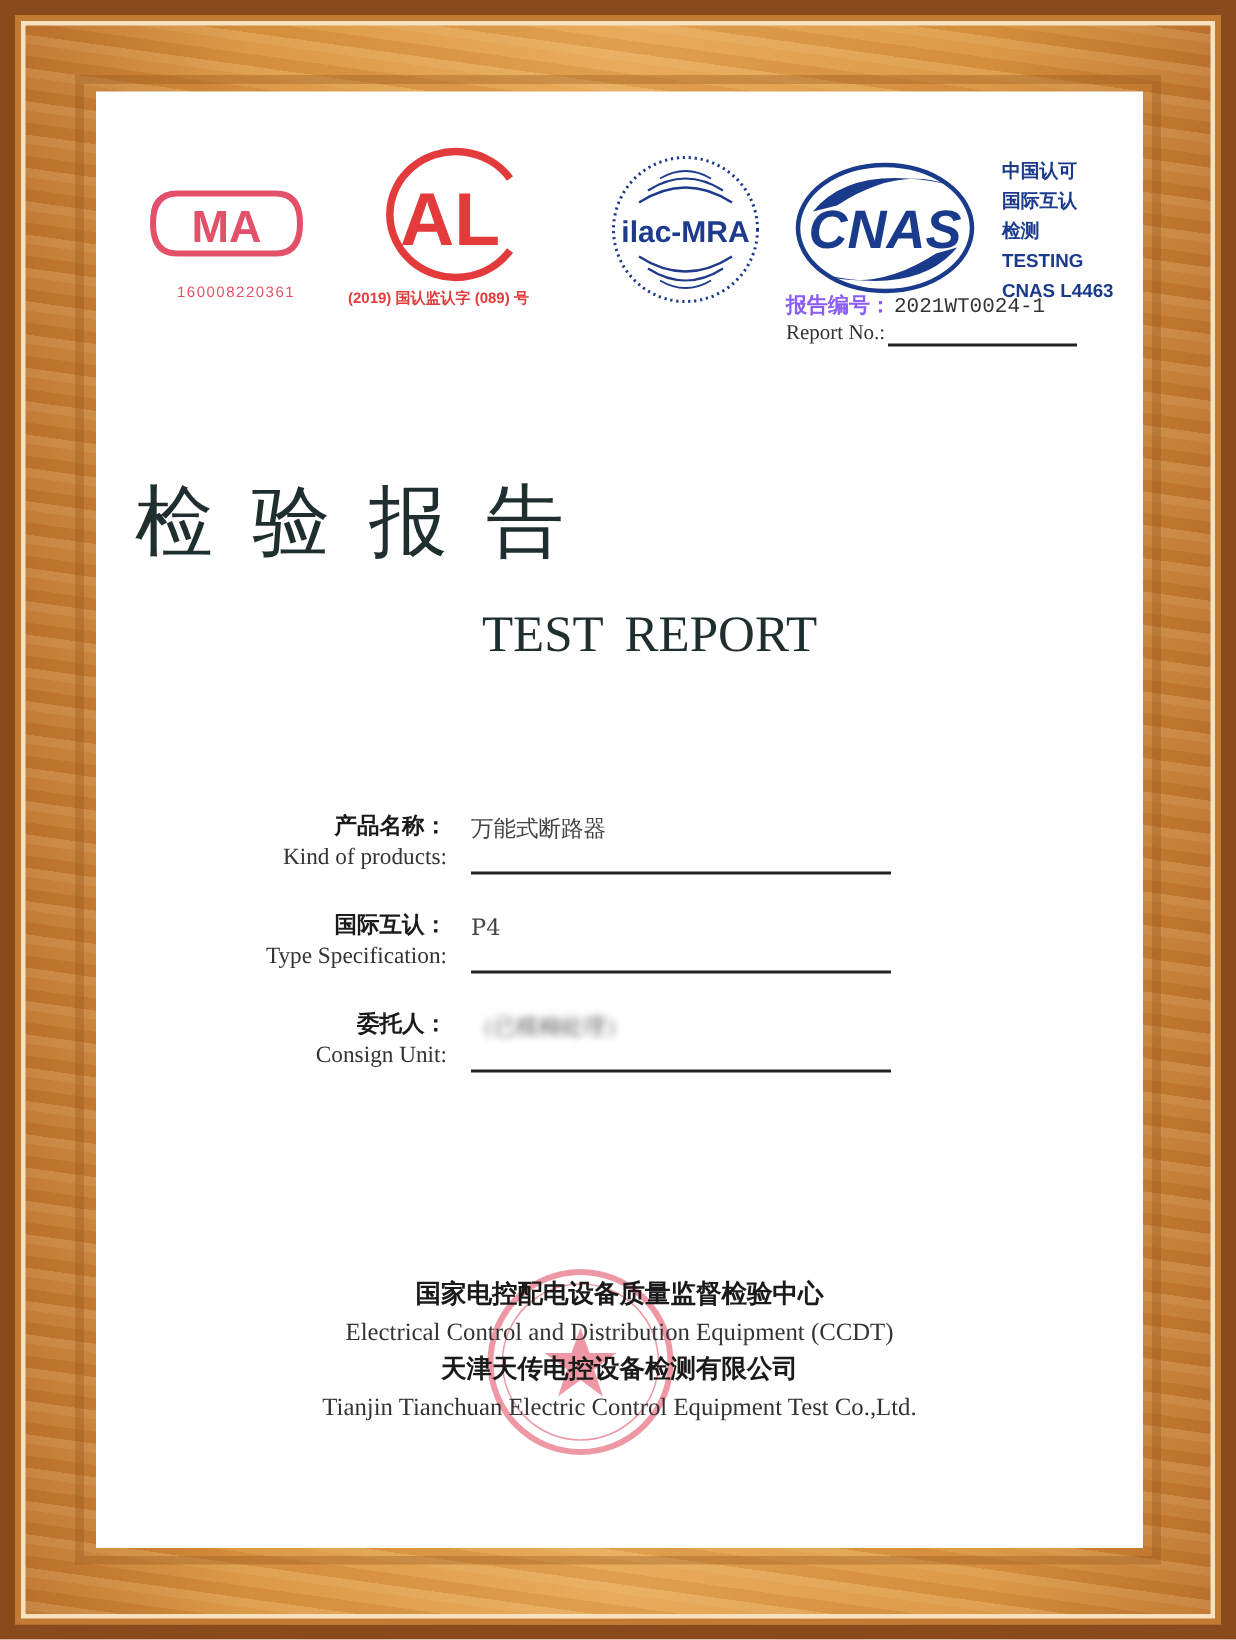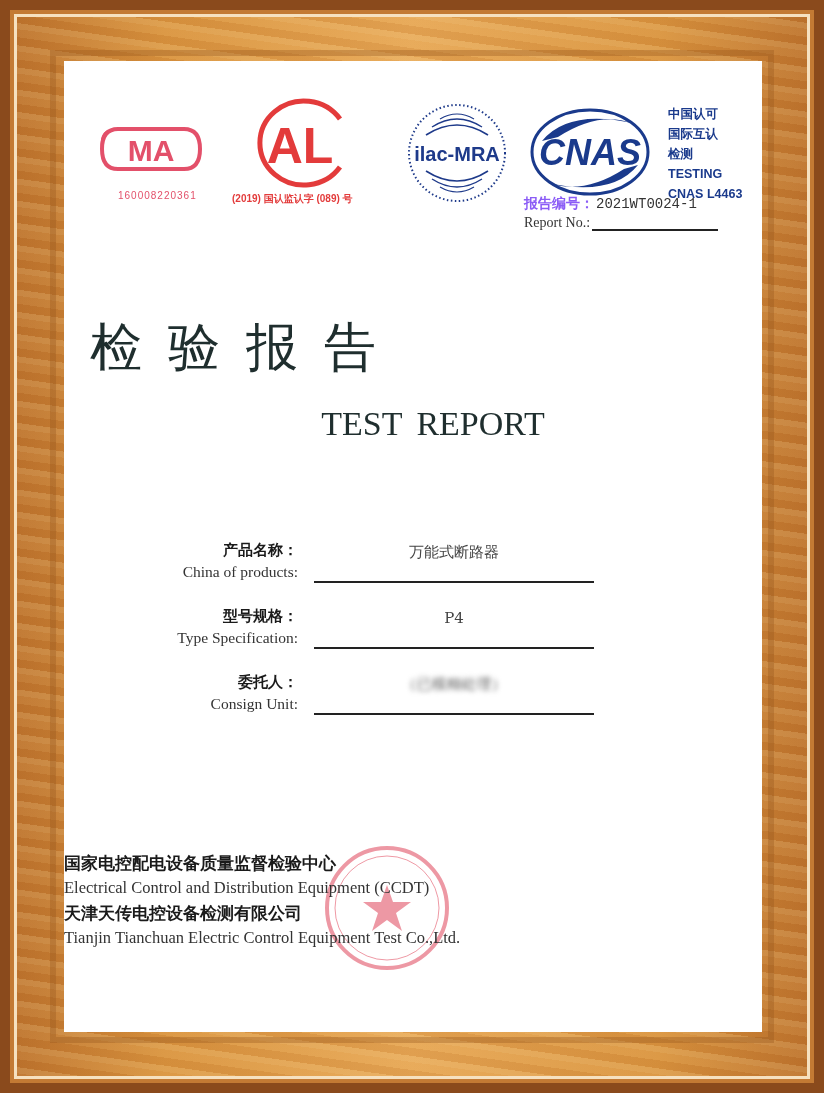--- a/index.html
+++ b/index.html
@@ -30,24 +30,24 @@
   .rn-val { font-family:"Liberation Mono", monospace; font-size:14px; color:#333; margin-left:2px;margin-top:43px; }
   .rn-en { font-family:"Liberation Serif", serif; font-size:14px; color:#333; margin-top:2px; display:flex; }
   .rn-line { display:inline-block; width:126px; border-bottom:2px solid #222; margin-left:2px; height:14px; }
   .title-cn { position:absolute; left:0; width:100%; top:252px; text-align:left; font-family:"DejaVu Sans", sans-serif; font-size:52px; color:#1f2e2e; letter-spacing:26px; padding-left:26px; box-sizing:border-box; }
   .title-en { position:absolute; left:0; width:100%; top:344px; text-align:center; font-family:"Liberation Serif", serif; font-size:34px; color:#1f2e2e; word-spacing:6px;margin-left:20px; }
   .fields { position:absolute; left:0; top:478px; width:100%; }
   .field { position:relative; height:66px; }
   .f-cn { position:absolute; right:464px; top:2px; font-family:"DejaVu Sans", sans-serif; font-weight:bold; font-size:15px; color:#1a1a1a; text-align:left; white-space:nowrap; }
   .f-en { position:absolute; right:464px; top:24px; font-family:"Liberation Serif", serif; font-size:15.5px; color:#333; white-space:nowrap; }
   .f-line { position:absolute; left:250px; top:42px; width:280px; border-bottom:2px solid #222; }
-  .f-val { position:absolute; left:250px; width:280px; top:4px; text-align:center; font-family:"DejaVu Serif", serif; font-size:15px; color:#444; }
+  .f-val { position:absolute; left:250px; width:280px; top:4px; font-family:"DejaVu Serif", serif; font-size:15px; color:#444; }
   .f-val.blur { filter:blur(2.5px); color:#666; }
   .stamp { position:absolute; left:258px; top:782px; width:130px; height:130px; opacity:0.55; }
-  .footer { position:absolute; left:0; width:100%; top:790px; color:#333; }
+  .footer { position:absolute; left:0; width:100%; top:790px; text-align:center; color:#333; }
   .ft-cn { font-family:"DejaVu Sans", sans-serif; font-weight:bold; font-size:17px; color:#1a1a1a; height:24px; line-height:24px; position:relative; }
   .ft-en { font-family:"Liberation Serif", serif; font-size:16.5px; height:26px; line-height:26px; color:#333; position:relative; }
 </style>
 </head>
 <body>
 
 <div class="frame">
   <div class="frame-outer"></div>
   <div class="frame-mid"></div>
   <div class="frame-light"></div>
@@ -105,26 +105,26 @@
       </div>
     </div>
   </div>
 
   <div class="title-cn">检验报告</div>
   <div class="title-en">TEST REPORT</div>
 
   <div class="fields">
     <div class="field">
       <div class="f-cn">产品名称：</div>
-      <div class="f-en">China of products:</div>
+      <div class="f-en">Kind of products:</div>
       <div class="f-val">万能式断路器</div>
       <div class="f-line"></div>
     </div>
     <div class="field">
-      <div class="f-cn">型号规格：</div>
+      <div class="f-cn">国际互认：</div>
       <div class="f-en">Type Specification:</div>
       <div class="f-val">P4</div>
       <div class="f-line"></div>
     </div>
     <div class="field">
       <div class="f-cn">委托人：</div>
       <div class="f-en">Consign Unit:</div>
       <div class="f-val blur">（已模糊处理）</div>
       <div class="f-line"></div>
     </div>

